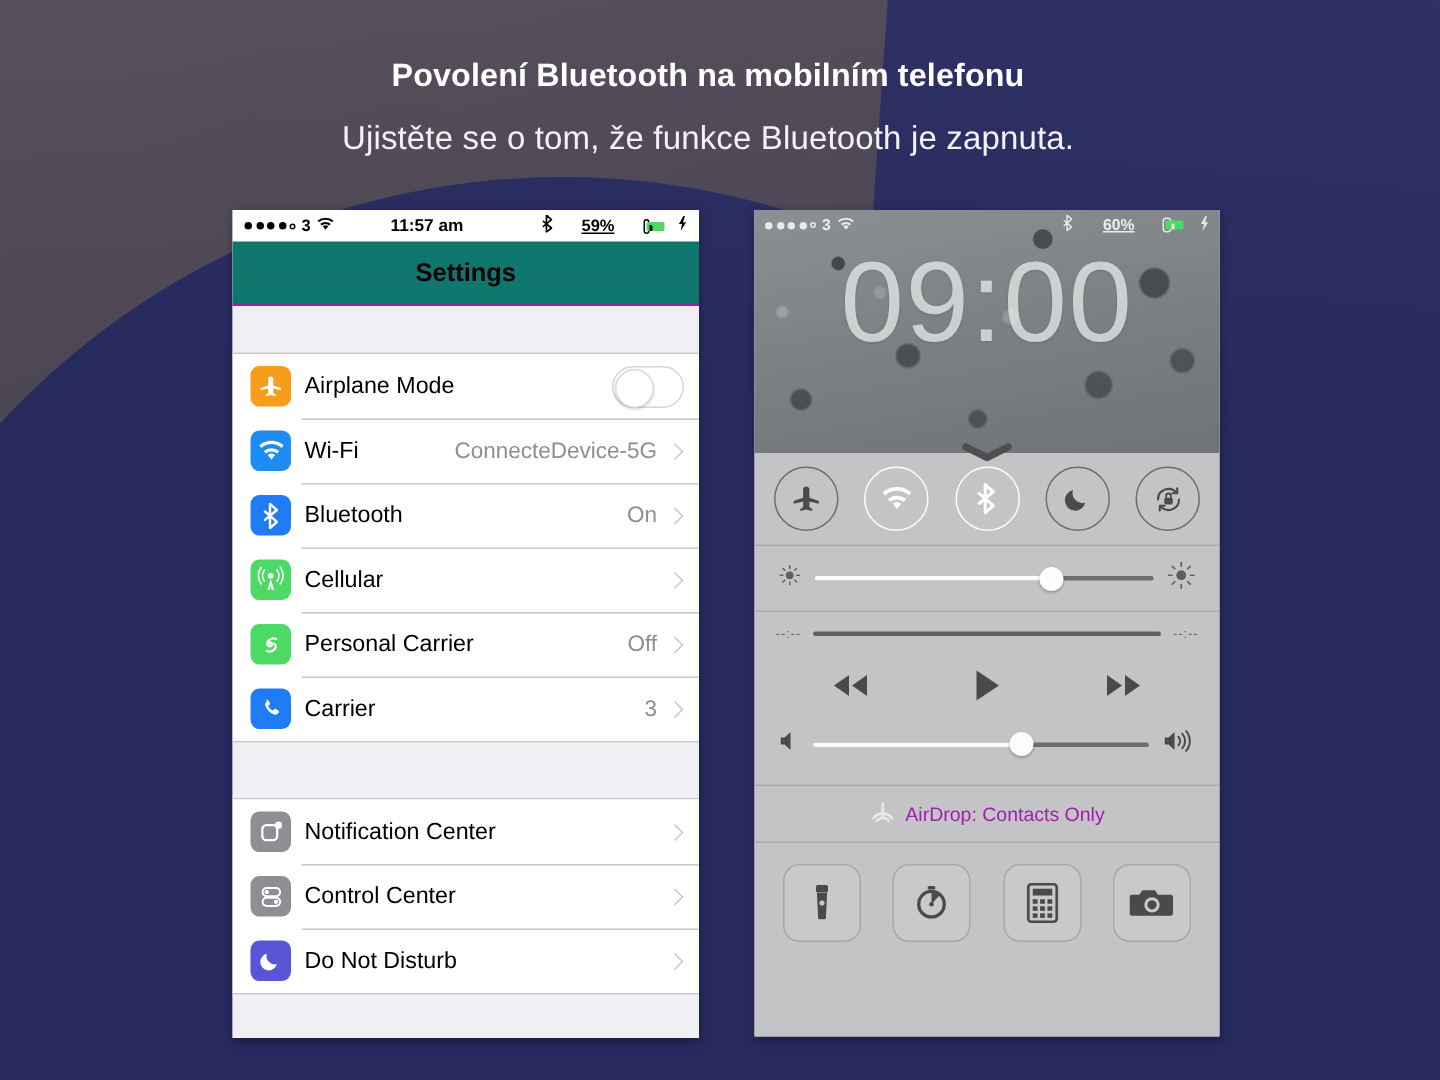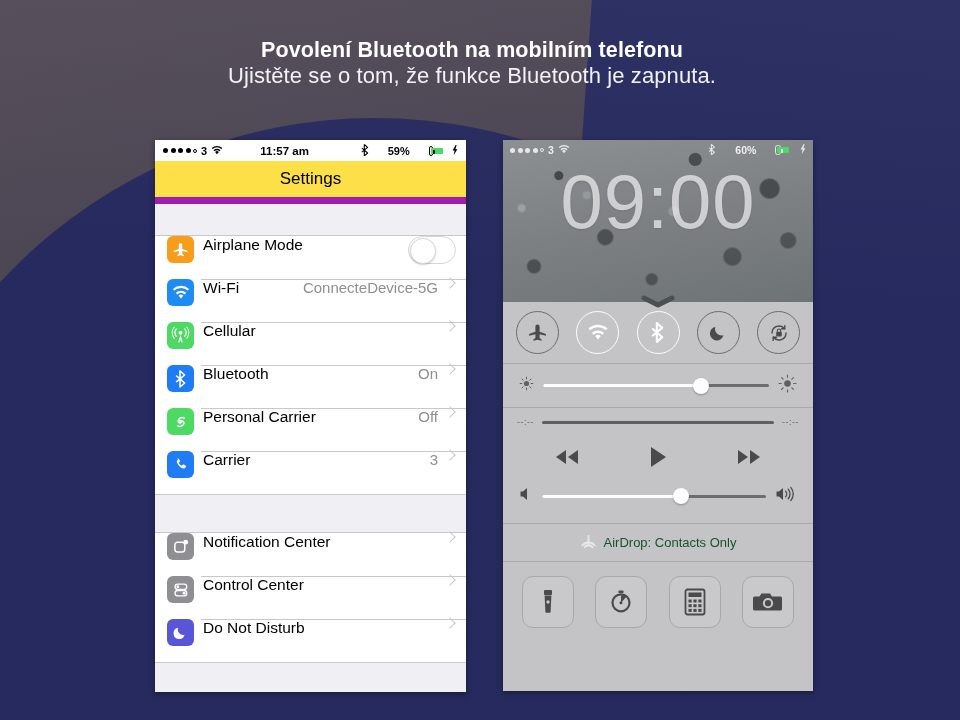--- a/index.html
+++ b/index.html
@@ -40,20 +40,21 @@
   
   .title-wrap {
     position: absolute; top: 38px; left: 0; right: 16px;
     text-align: center; z-index: 6;
   }
   .slide-title {
     font-size: 21.5px; font-weight: bold; color: #ffffff;
     letter-spacing: 0.1px;
   }
   .slide-sub {
+    margin-top: 16px;
     font-size: 22px; font-weight: normal; color: #f2f1f6;
     letter-spacing: 0.1px;
   }
 
   
   .phone {
     position: absolute;
     background: #fff;
     overflow: hidden;
     box-shadow: 0 2px 6px rgba(0,0,0,0.38);
@@ -63,47 +64,47 @@
   .phone-right { left: 503px; top: 140px; width: 310px; height: 551px; }
 
   
   .ios-statusbar {
     height: 21px; display: flex; align-items: center;
     padding: 0 8px; font-size: 11px; font-weight: bold; color: #000;
     background: #fff;
   }
   .sb-left { display: flex; align-items: center; gap: 4px; width: 33%; }
   .sb-center { width: 34%; text-align: left; font-size: 11.5px; }
-  .sb-right { width: 33%; display: flex; align-items: center; justify-content: flex-end; gap: 19px; }
+  .sb-right { width: 33%; display: flex; align-items: center; justify-content: flex-end; gap: 19px; text-decoration: underline; }
   .sig-dots { display: flex; gap: 2.5px; align-items: center; }
   .sig-dots i { width: 5px; height: 5px; border-radius: 50%; background: #000; display:block; }
   .sig-dots i.hollow { background: transparent; border: 1px solid #000; width: 4px; height: 4px; }
   .batt {
     width: 23px; height: 10px; border: 1px solid #000; border-radius: 2.5px;
     position: relative; display: inline-block;
   }
   .batt::after {
     content: ""; position: absolute; right: -3px; top: 3px;
     width: 2px; height: 4px; background: #000; border-radius: 0 1px 1px 0;
   }
   .batt-fill { position: absolute; left: 1px; top: 1px; bottom: 1px; background: #4cd964; border-radius: 1px; }
 
   
   .ios-navbar {
-    height: 43px; background: #fde047;
+    height: 43px; background: #0f766e;
     display: flex; align-items: center; justify-content: center;
-    border-bottom: 7px solid #a21caf;
-    font-size: 17px; font-weight: normal; color: #000;
+    border-bottom: 2px solid #a21caf;
+    font-size: 17px; font-weight: bold; color: #000;
   }
   .settings-body { background: #efeff4; height: calc(100% - 64px); overflow: hidden; }
   .group-gap { height: 31px; }
   .group-gap.tall { height: 37px; }
   .ios-group { background: #fff; border-top: 1px solid #c8c7cc; border-bottom: 1px solid #c8c7cc; }
   .ios-row {
-    display: flex; height: 43px;
+    display: flex; align-items: center; height: 43px;
     padding-left: 12px; position: relative; background: #fff;
   }
   .ios-row + .ios-row::before {
     content: ""; position: absolute; left: 46px; right: 0; top: 0; height: 1px; background: #c8c7cc;
   }
   .row-icon {
     width: 27px; height: 27px; border-radius: 6px; flex: 0 0 27px;
     display: flex; align-items: center; justify-content: center;
     color: #fff; margin-right: 9px;
   }
@@ -190,21 +191,21 @@
     background: #fdfdfd; border-radius: 50%; box-shadow: 0 1px 2px rgba(0,0,0,0.3);
   }
   .cc-media { padding: 9px 14px 10px; border-bottom: 1px solid #a9a9ac; }
   .cc-scrub { display: flex; align-items: center; gap: 8px; }
   .cc-time { font-size: 9px; color: #68686b; letter-spacing: 0.5px; }
   .cc-scrub-track { flex: 1; height: 3px; background: #5f5f62; border-radius: 2px; }
   .cc-transport { display: flex; align-items: center; justify-content: space-around; height: 44px; margin-top: 8px; }
   .cc-transport svg { display: block; }
   .cc-airdrop {
     height: 38px; display: flex; align-items: center; justify-content: center; gap: 7px;
-    border-bottom: 1px solid #a9a9ac; color: #14532d; font-size: 13px;
+    border-bottom: 1px solid #a9a9ac; color: #a21caf; font-size: 13px;
   }
   .cc-shortcuts { display: flex; align-items: center; justify-content: space-around; height: 80px; padding: 0 8px; }
   .cc-tile {
     width: 52px; height: 52px; border-radius: 11px; border: 1px solid #a8a8ab;
     background: #c9c9cb; display: flex; align-items: center; justify-content: center;
     color: #4a4a4d;
   }
 </style>
 </head>
 <body>
@@ -286,40 +287,40 @@
               <path d="M4.3 8.2a8.8 8.8 0 0 1 11.4 0l-1.5 1.9a6.4 6.4 0 0 0-8.4 0L4.3 8.2z" fill="#fff"></path>
               <path d="M1 4a13.6 13.6 0 0 1 18 0l-1.5 1.9a11.2 11.2 0 0 0-15 0L1 4z" fill="#fff"></path>
             </svg>
         </span>
         <span class="row-label">Wi-Fi</span>
         <span class="row-value">ConnecteDevice-5G</span>
         <span class="chevron"></span>
       </div>
 
       <div class="ios-row">
+        <span class="row-icon ic-bt">
+          <svg width="12" height="18" viewBox="0 0 12 18">
+              <path d="M5 1 9.6 5 5 8.8 5 1M5 8.8 9.6 13 5 17 5 8.8M5 8.8 1.6 6M5 8.8 1.6 11.6" stroke="#fff" stroke-width="1.6" fill="none" stroke-linejoin="round" stroke-linecap="round"></path>
+            </svg>
+        </span>
+        <span class="row-label">Bluetooth</span>
+        <span class="row-value">On</span>
+        <span class="chevron"></span>
+      </div>
+
+      <div class="ios-row">
         <span class="row-icon ic-cell">
           <svg width="19" height="19" viewBox="0 0 20 20">
               <circle cx="10" cy="7.2" r="2" fill="#fff"></circle>
               <path d="M10 9.4 7.6 17h1.7L10 14l.7 3h1.7L10 9.4z" fill="#fff"></path>
               <path d="M5.6 3.1A6.5 6.5 0 0 0 5.6 11M14.4 3.1a6.5 6.5 0 0 1 0 7.9M3.3 1.3a9.4 9.4 0 0 0 0 11.5M16.7 1.3a9.4 9.4 0 0 1 0 11.5" stroke="#fff" stroke-width="1.2" fill="none" stroke-linecap="round"></path>
             </svg>
         </span>
         <span class="row-label">Cellular</span>
         <span class="row-value"></span>
-        <span class="chevron"></span>
-      </div>
-
-      <div class="ios-row">
-        <span class="row-icon ic-bt">
-          <svg width="12" height="18" viewBox="0 0 12 18">
-              <path d="M5 1 9.6 5 5 8.8 5 1M5 8.8 9.6 13 5 17 5 8.8M5 8.8 1.6 6M5 8.8 1.6 11.6" stroke="#fff" stroke-width="1.6" fill="none" stroke-linejoin="round" stroke-linecap="round"></path>
-            </svg>
-        </span>
-        <span class="row-label">Bluetooth</span>
-        <span class="row-value">On</span>
         <span class="chevron"></span>
       </div>
 
       <div class="ios-row">
         <span class="row-icon ic-hotspot">
           <svg width="18" height="18" viewBox="0 0 20 20">
               <path d="M13.5 5.6c-2.4-1-5 0-6.2 1.8-1 1.6-.3 3.4 1.3 3.6 1.5.2 2.3-1.3 1.6-2.2-.6-.8-2-.5-2 .5" stroke="#fff" stroke-width="1.7" fill="none" stroke-linecap="round"></path>
               <path d="M6.5 14.4c2.4 1 5 0 6.2-1.8 1-1.6.3-3.4-1.3-3.6" stroke="#fff" stroke-width="1.7" fill="none" stroke-linecap="round"></path>
             </svg>
         </span>

